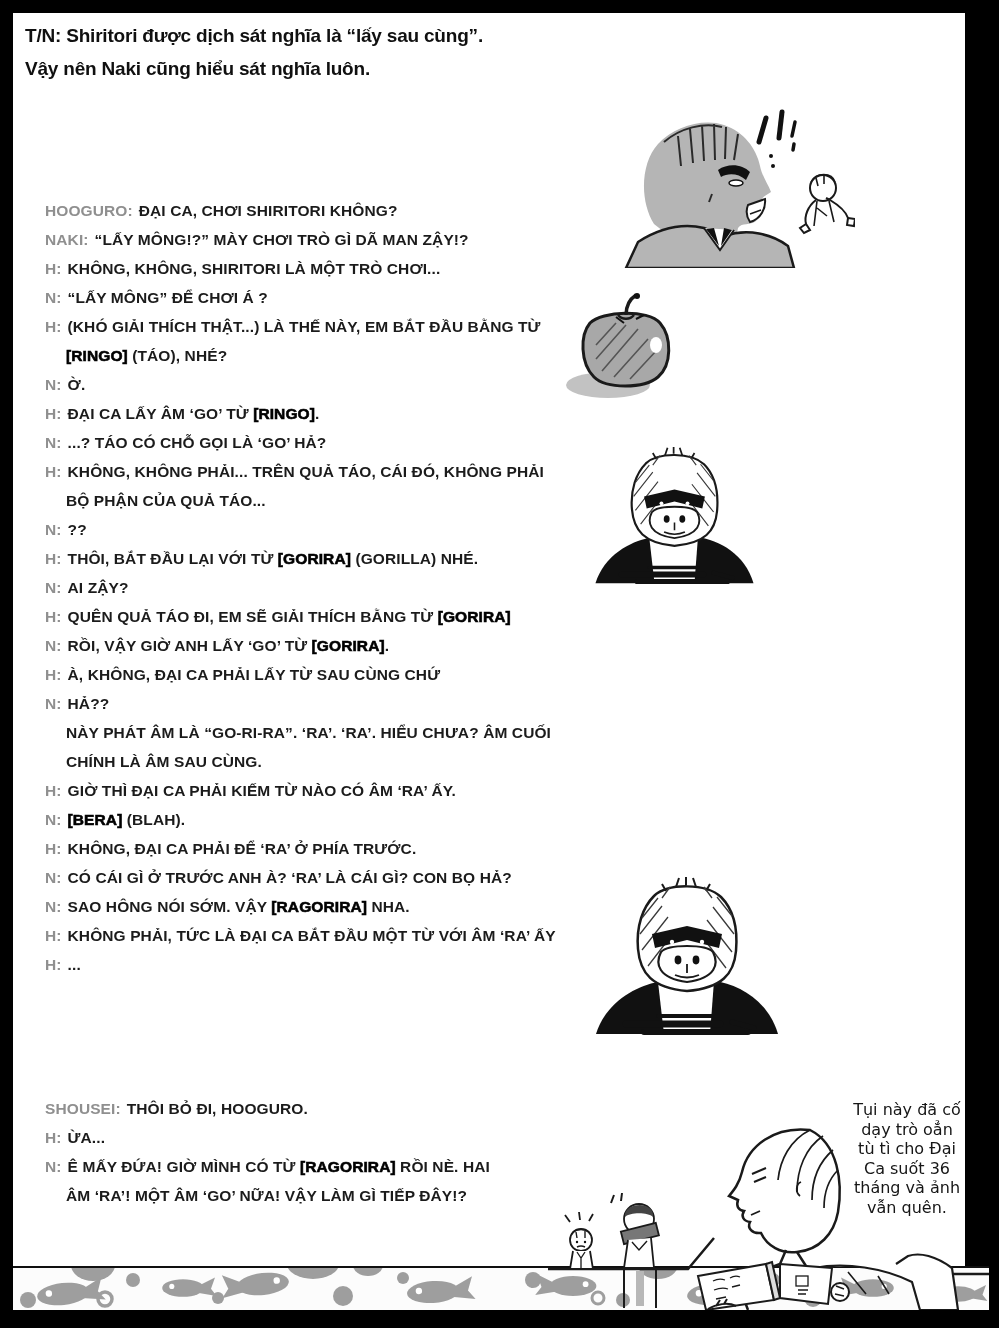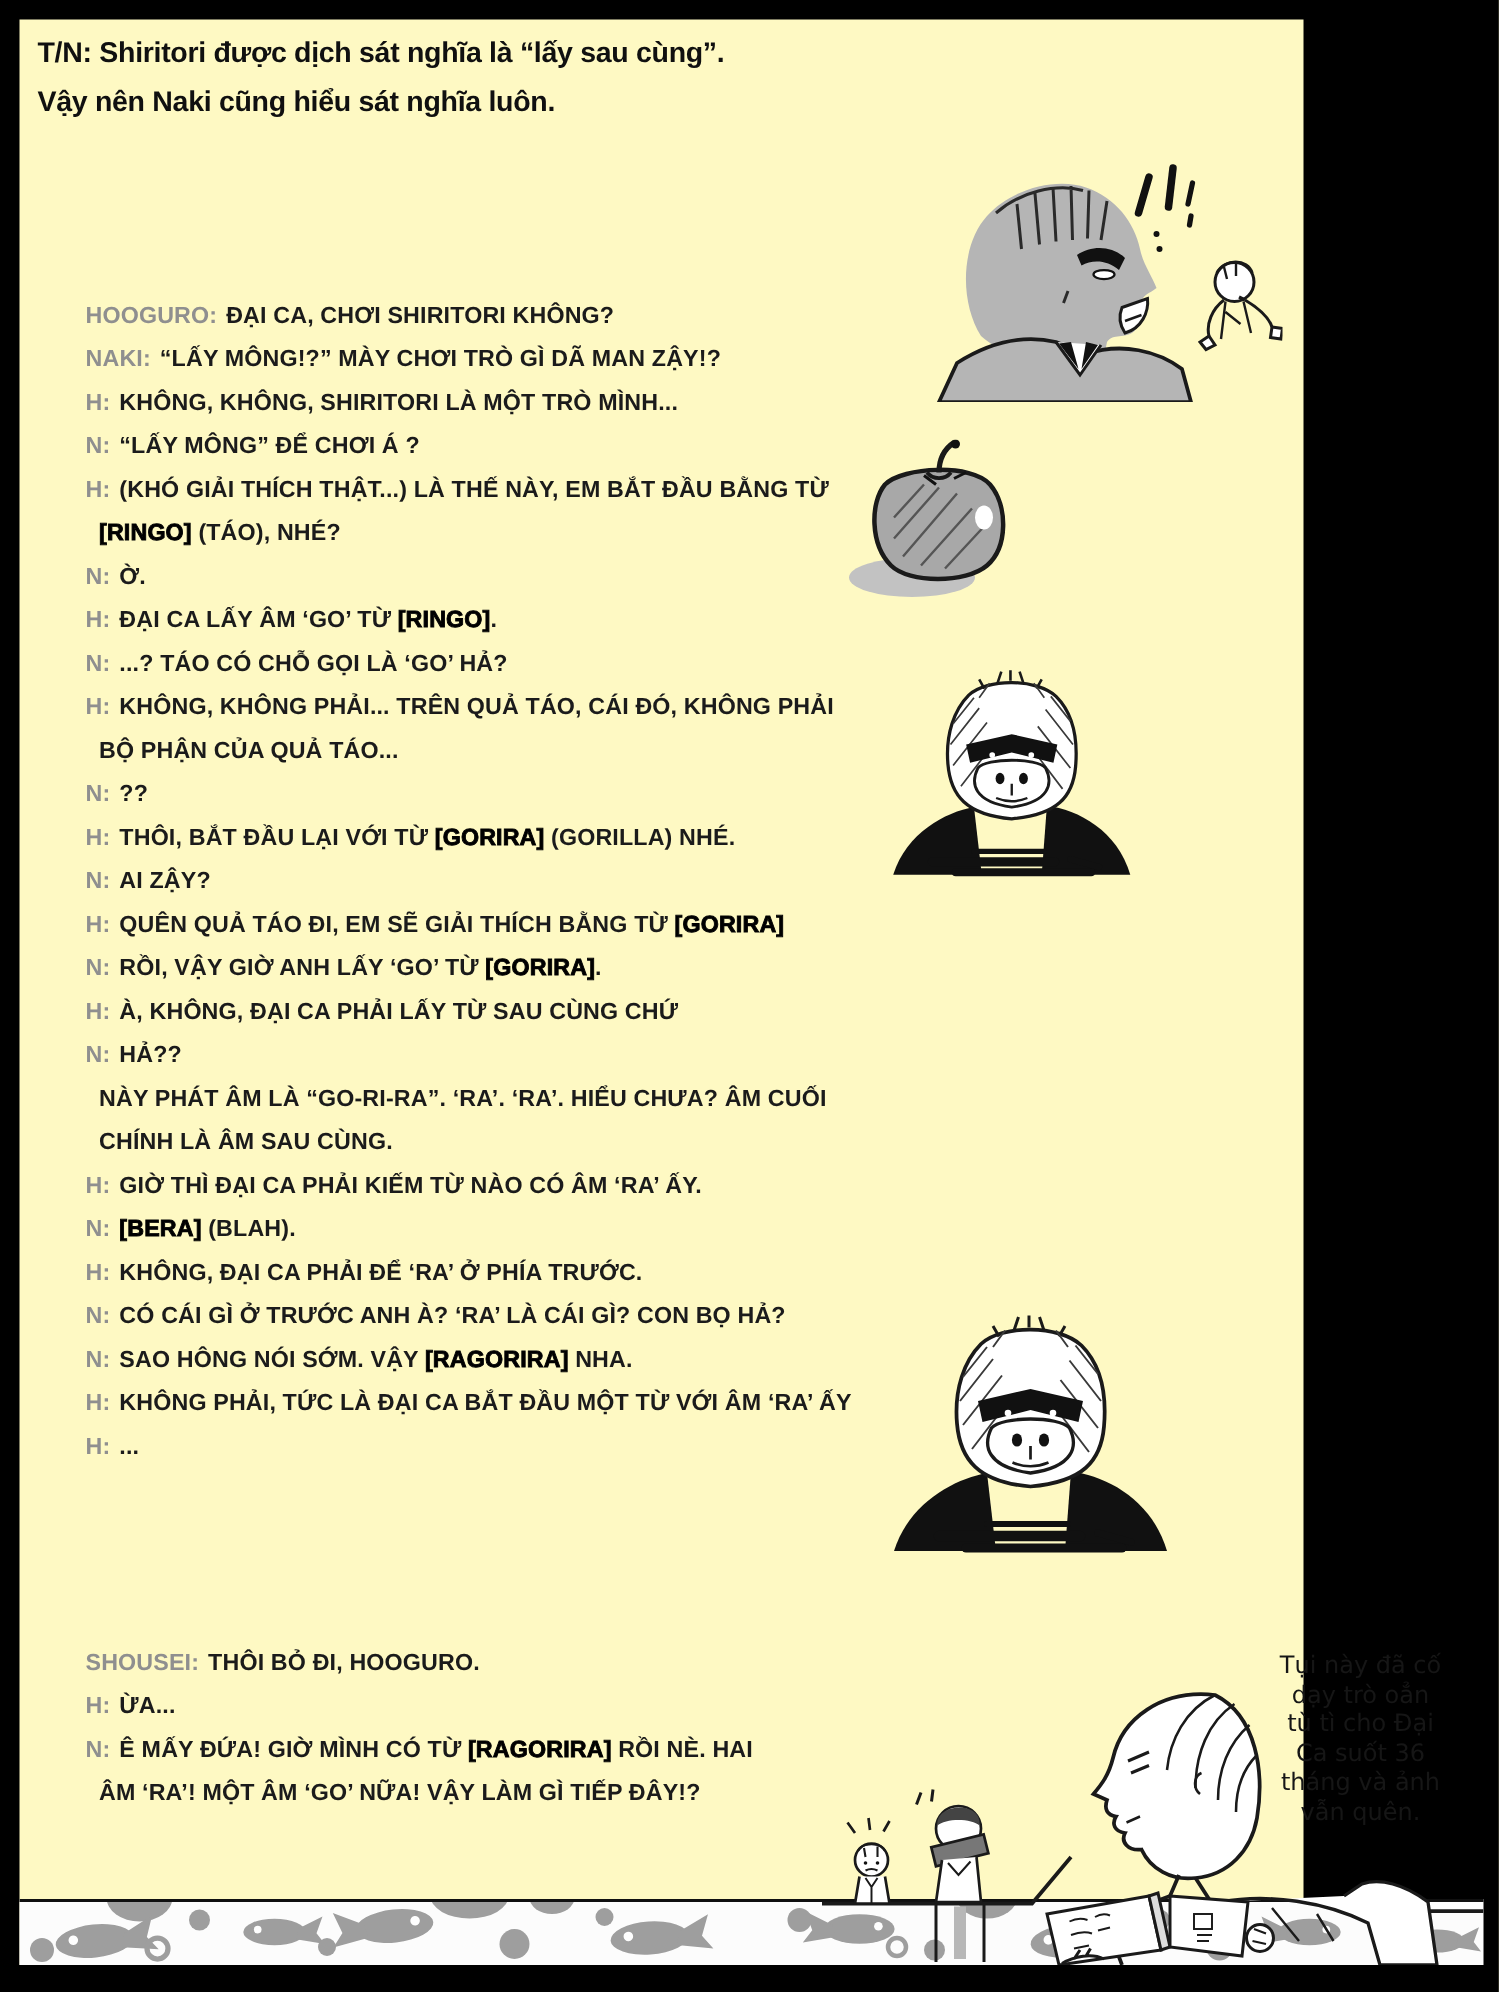--- a/index.html
+++ b/index.html
@@ -1,28 +1,28 @@
 <!DOCTYPE html>
 <html><head>
 <meta charset="utf-8">
 <style>
   html,body{margin:0;padding:0;background:#000;}
   .page{position:relative;width:999px;height:1328px;background:#000;overflow:hidden;
         font-family:"Liberation Sans",sans-serif;}
-  .paper{position:absolute;left:13px;top:13px;width:856px;height:1297px;background:#fef9c3;}
+  .paper{position:absolute;left:13px;top:13px;width:952px;height:1297px;background:#ffffff;}
 
   .tn{position:absolute;left:12px;top:6px;font-size:19px;font-weight:700;line-height:33px;
       color:#101010;letter-spacing:-0.2px;white-space:nowrap;}
 
   .dlg{position:absolute;left:32px;font-size:15.5px;font-weight:700;line-height:29px;
        color:#1b1b1b;white-space:nowrap;letter-spacing:0.1px;}
   #dialogue1{top:183px;}
   #dialogue2{top:1081px;}
   .dline.indent{padding-left:21px;}
-  .spk{color:#8f8f8f;margin-right:6px;margin-left:12px;}
+  .spk{color:#8f8f8f;margin-right:6px;}
   .dline b{color:#000;-webkit-text-stroke:0.6px #000;}
 
   .caption{position:absolute;left:814px;top:1087px;width:160px;text-align:center;
            font-family:"DejaVu Sans",sans-serif;font-size:16px;line-height:19.5px;
            color:#161616;}
 
   .fig{position:absolute;}
   #fig-naki{left:607px;top:95px;width:235px;height:160px;}
   #fig-apple{left:547px;top:280px;width:130px;height:110px;}
   #fig-gorilla1{left:579px;top:430px;width:165px;height:145px;}
@@ -40,21 +40,21 @@
   <div class="paper">
 
     <div class="tn">
       <div>T/N: Shiritori được dịch sát nghĩa là “lấy sau cùng”.</div>
       <div>Vậy nên Naki cũng hiểu sát nghĩa luôn.</div>
     </div>
 
     <div id="dialogue1" class="dlg">
         <div class="dline"><span class="spk">HOOGURO:</span><span>ĐẠI CA, CHƠI SHIRITORI KHÔNG?</span></div>
         <div class="dline"><span class="spk">NAKI:</span><span>“LẤY MÔNG!?” MÀY CHƠI TRÒ GÌ DÃ MAN ZẬY!?</span></div>
-        <div class="dline"><span class="spk">H:</span><span>KHÔNG, KHÔNG, SHIRITORI LÀ MỘT TRÒ MÌNH...</span></div>
+        <div class="dline"><span class="spk">H:</span><span>KHÔNG, KHÔNG, SHIRITORI LÀ MỘT TRÒ CHƠI...</span></div>
         <div class="dline"><span class="spk">N:</span><span>“LẤY MÔNG” ĐỂ CHƠI Á ?</span></div>
         <div class="dline"><span class="spk">H:</span><span>(KHÓ GIẢI THÍCH THẬT...) LÀ THẾ NÀY, EM BẮT ĐẦU BẰNG TỪ</span></div>
         <div class="dline indent"><b>[RINGO]</b><span> (TÁO), NHÉ?</span></div>
         <div class="dline"><span class="spk">N:</span><span>Ờ.</span></div>
         <div class="dline"><span class="spk">H:</span><span>ĐẠI CA LẤY ÂM ‘GO’ TỪ </span><b>[RINGO]</b><span>.</span></div>
         <div class="dline"><span class="spk">N:</span><span>...? TÁO CÓ CHỖ GỌI LÀ ‘GO’ HẢ?</span></div>
         <div class="dline"><span class="spk">H:</span><span>KHÔNG, KHÔNG PHẢI... TRÊN QUẢ TÁO, CÁI ĐÓ, KHÔNG PHẢI</span></div>
         <div class="dline indent"><span>BỘ PHẬN CỦA QUẢ TÁO...</span></div>
         <div class="dline"><span class="spk">N:</span><span>??</span></div>
         <div class="dline"><span class="spk">H:</span><span>THÔI, BẮT ĐẦU LẠI VỚI TỪ </span><b>[GORIRA]</b><span> (GORILLA) NHÉ.</span></div>

